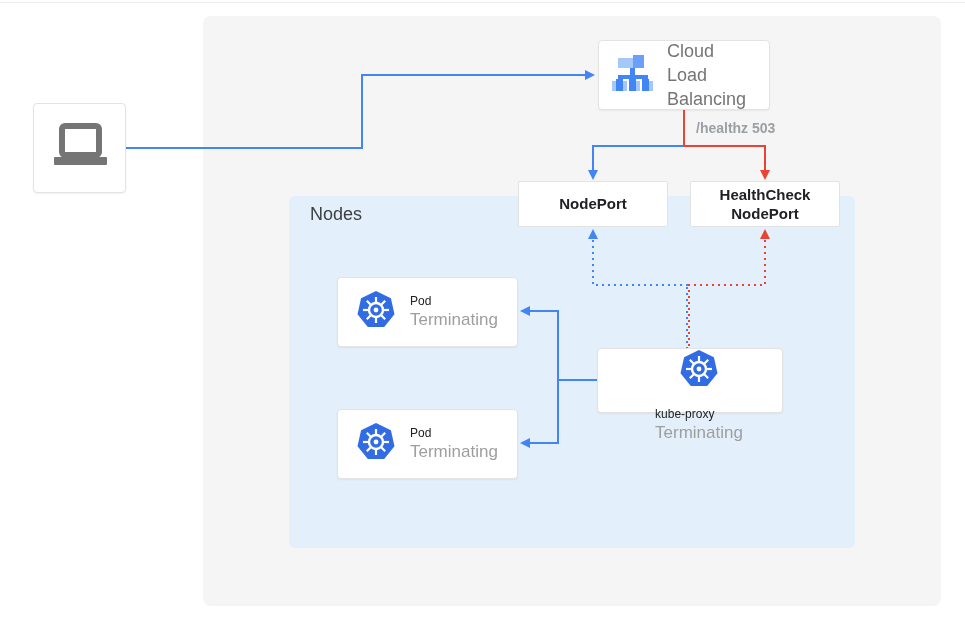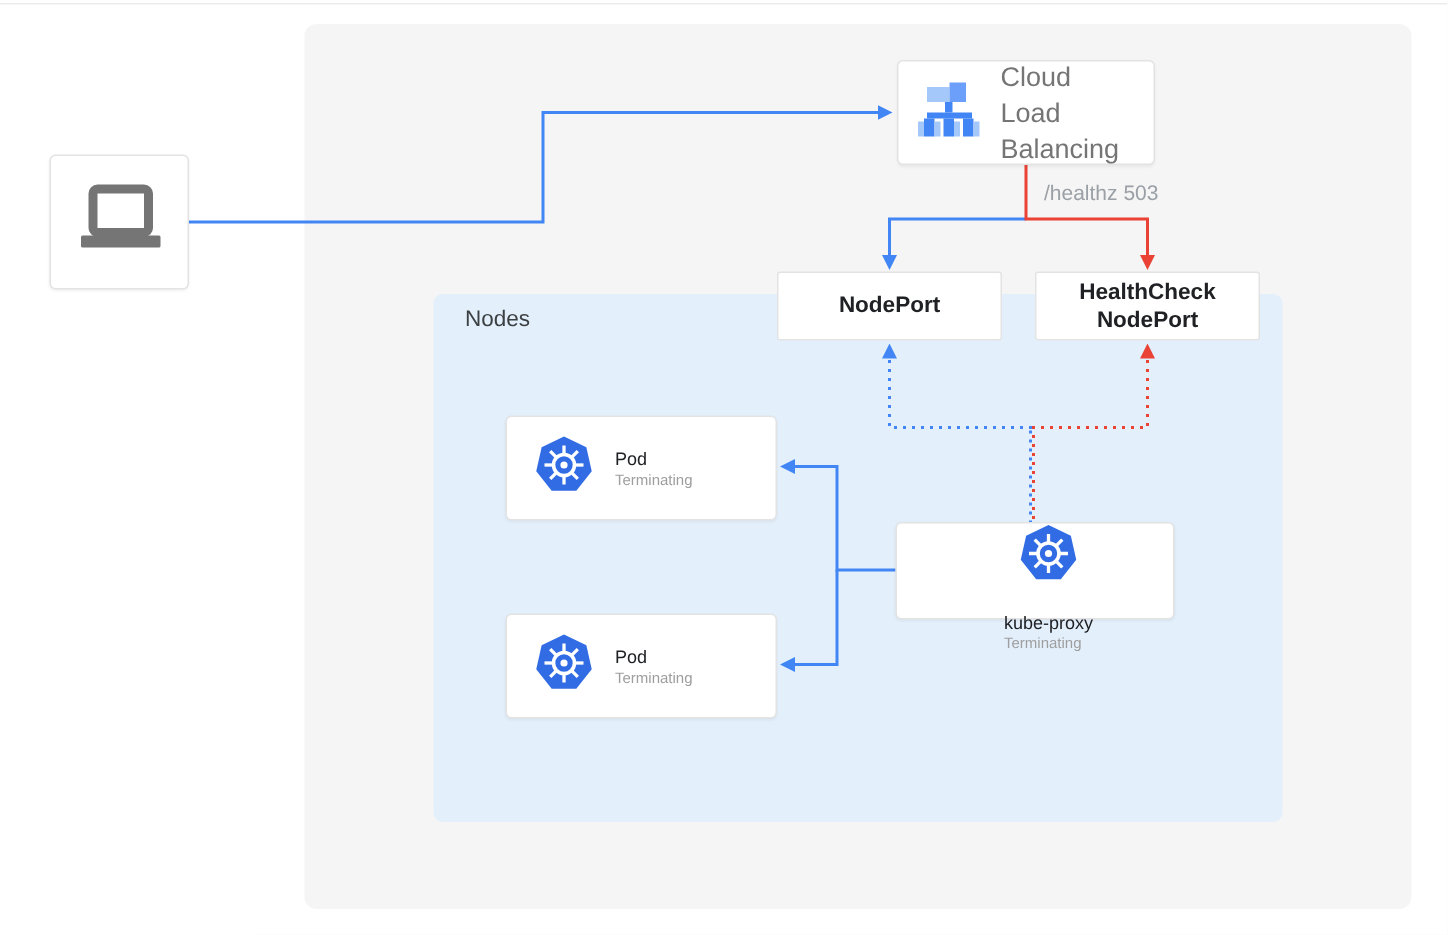--- a/index.html
+++ b/index.html
@@ -3,41 +3,41 @@
 <meta charset="utf-8">
 <style>
   * { margin: 0; padding: 0; box-sizing: border-box; }
   html, body { width: 965px; height: 623px; background: #ffffff; font-family: "Liberation Sans", sans-serif; overflow: hidden; }
   .stage { position: relative; width: 965px; height: 623px; }
 
   .top-divider { position: absolute; left: 0; top: 2px; width: 965px; height: 1px; background: #ececec; }
 
   .outer-panel { position: absolute; left: 203px; top: 16px; width: 738px; height: 590px; background: #f5f5f5; border-radius: 8px; }
   .nodes-panel { position: absolute; left: 289px; top: 196px; width: 566px; height: 352px; background: #e3f0fc; border-radius: 6px; }
-  .nodes-label { position: absolute; left: 310px; top: 204px; font-size: 15px; color: #3c4043; }
+  .nodes-label { position: absolute; left: 310px; top: 204px; font-size: 18px; color: #3c4043; }
 
   .card { position: absolute; background: #ffffff; border: 1px solid #e3e3e3; border-radius: 4px; box-shadow: 0 1px 2px rgba(0,0,0,0.06); display: flex; align-items: center; }
 
   .laptop-card { left: 33px; top: 103px; width: 93px; height: 90px; justify-content: center; }
 
   .clb-card { left: 598px; top: 40px; width: 172px; height: 70px; padding: 0 10px 0 12px; gap: 12px; }
   .clb-text { font-size: 18px; line-height: 1.35; color: #757575; }
 
   .port-box { position: absolute; background: #ffffff; border: 1px solid #e3e3e3; border-radius: 2px; display: flex; align-items: center; justify-content: center; text-align: center; font-weight: bold; font-size: 15px; color: #202124; line-height: 1.3; }
   .nodeport-box { left: 518px; top: 181px; width: 150px; height: 46px; }
   .healthcheck-box { left: 690px; top: 181px; width: 150px; height: 46px; padding: 0 18px; }
 
-  .healthz-label { position: absolute; left: 696px; top: 120px; font-size: 14px; font-weight: normal; color: #9aa0a6; }
+  .healthz-label { position: absolute; left: 696px; top: 120px; font-size: 14px; font-weight: bold; color: #9aa0a6; }
 
   .k8s-card { gap: 14px; padding-left: 18px; }
   .pod1-card { left: 337px; top: 277px; width: 181px; height: 70px; }
   .pod2-card { left: 337px; top: 409px; width: 181px; height: 70px; }
   .kubeproxy-card { left: 597px; top: 348px; width: 186px; height: 65px; flex-direction: column; }
   .card-title { font-size: 12px; color: #202124; }
-  .card-subtitle { font-size: 10px; color: #9e9e9e; margin-top: 2px; }
+  .card-subtitle { font-size: 17px; color: #9e9e9e; margin-top: 2px; }
 
   .wires { position: absolute; left: 0; top: 0; width: 965px; height: 623px; pointer-events: none; }
 </style>
 </head>
 <body>
 
 <div class="stage">
 
   <div class="top-divider"></div>
 

